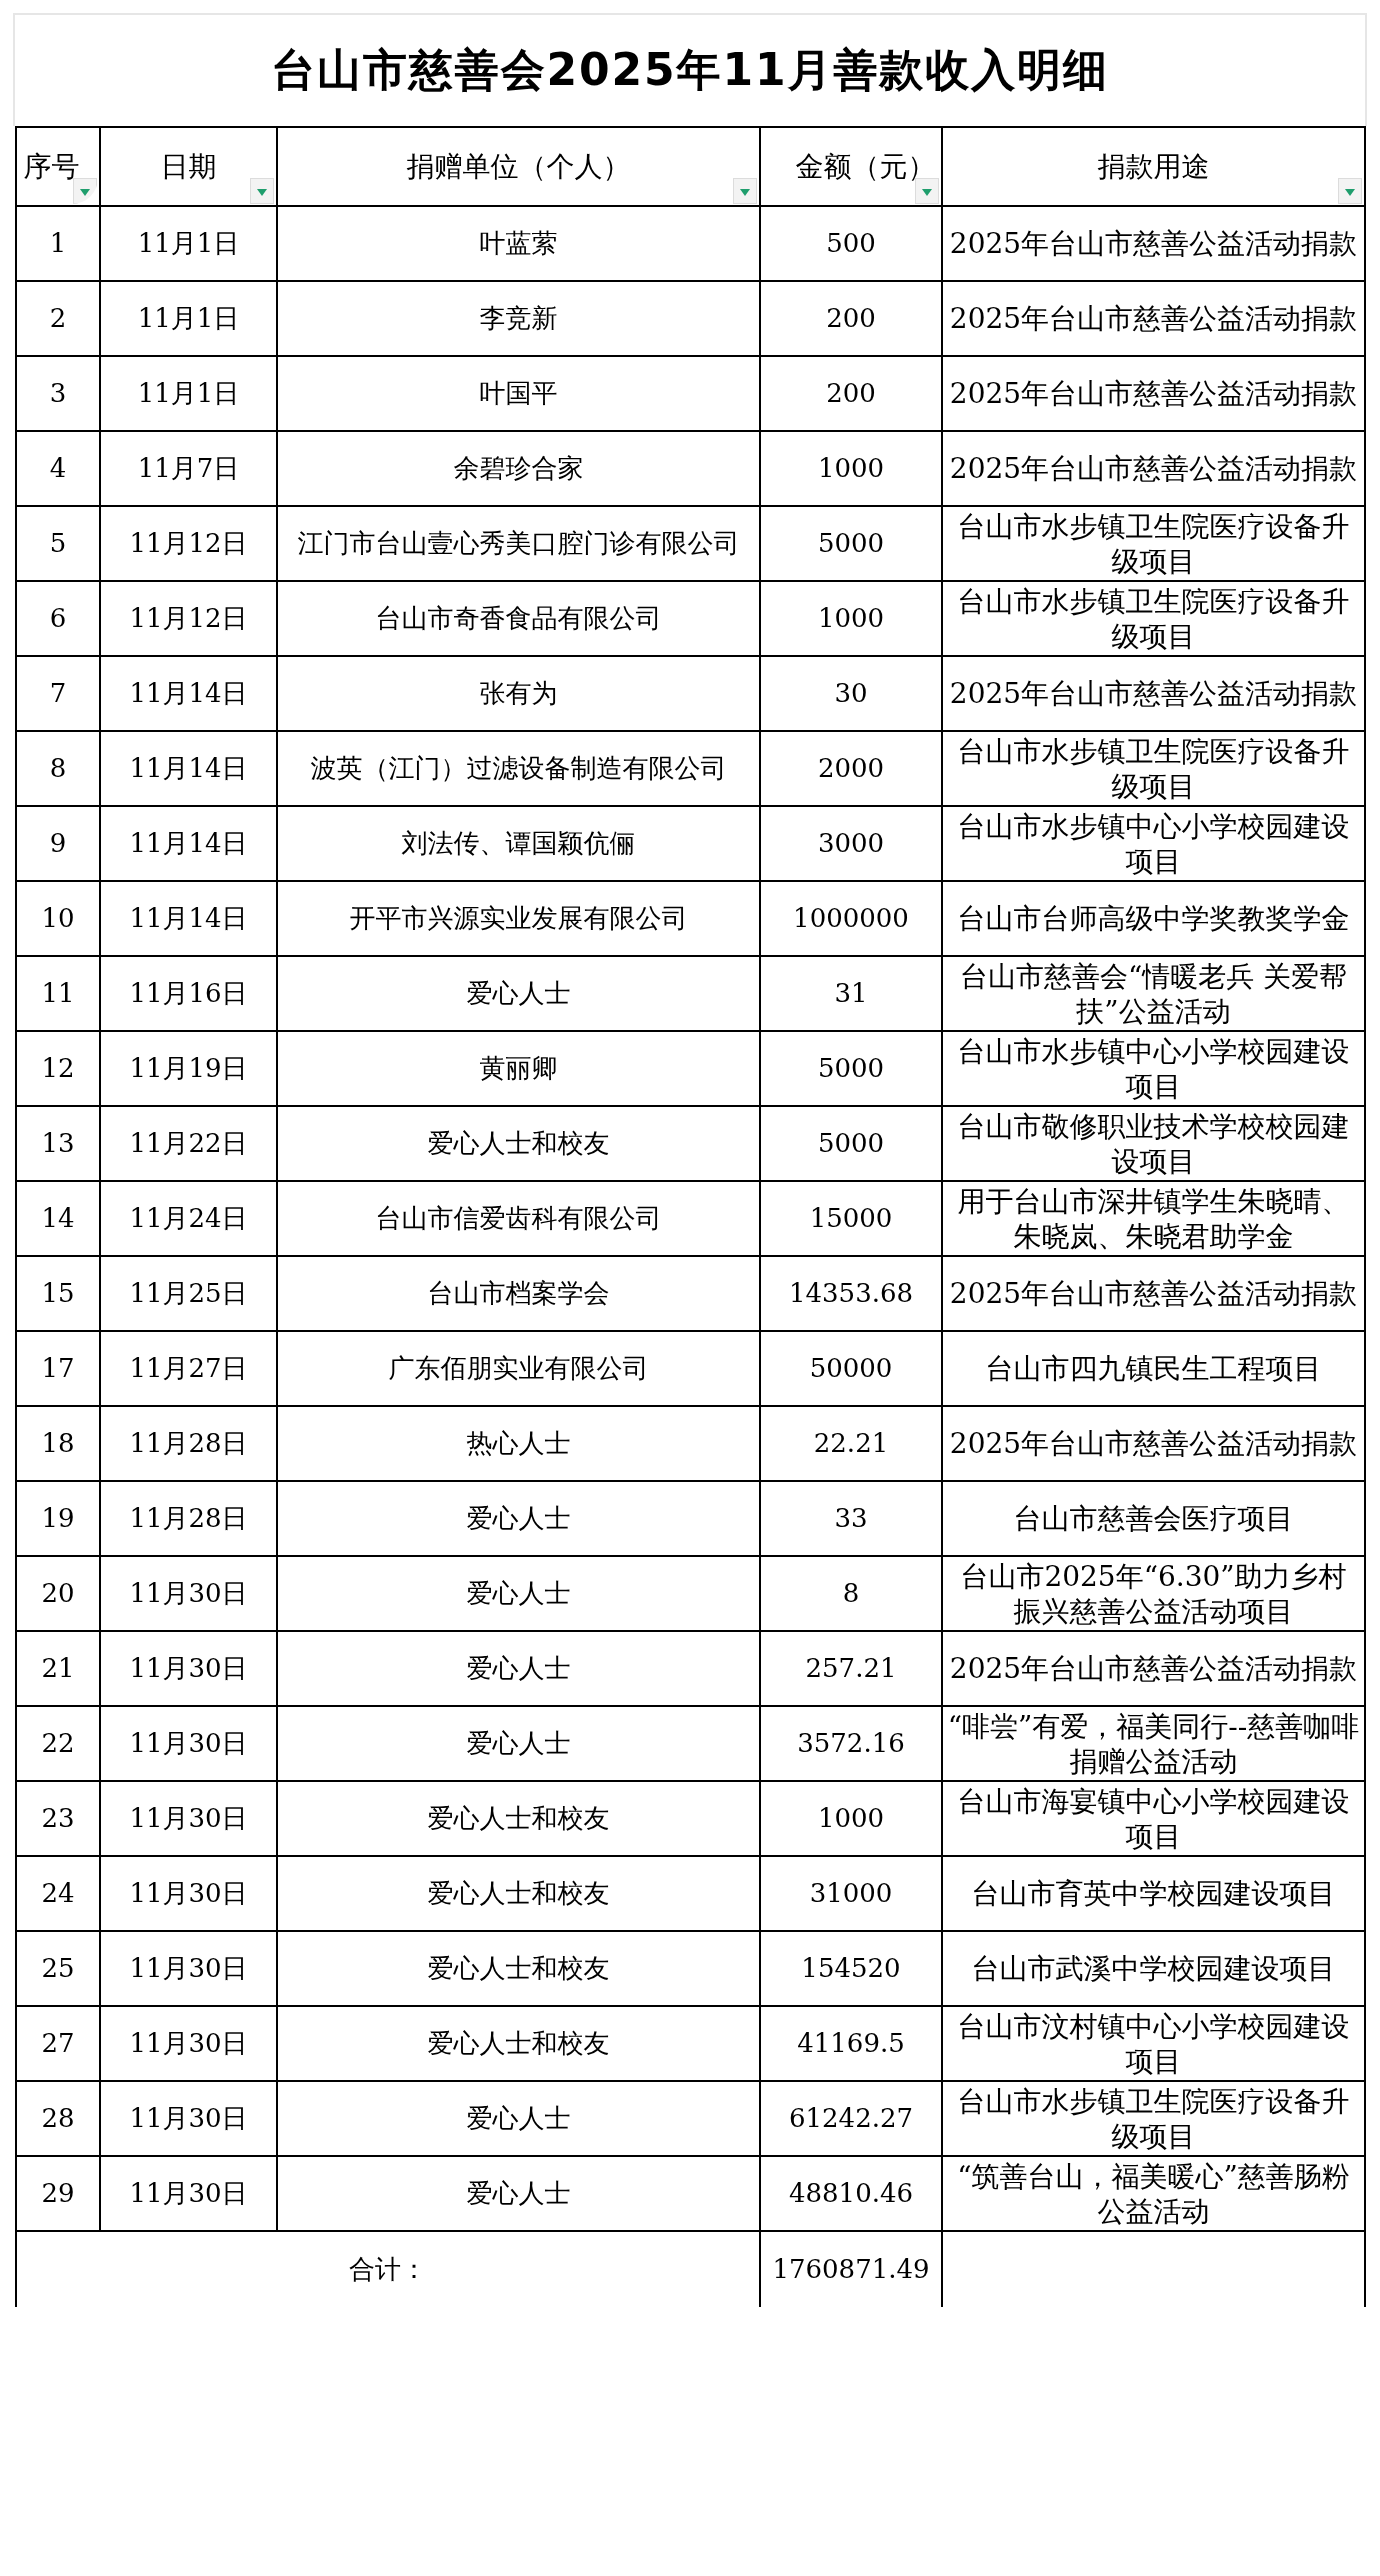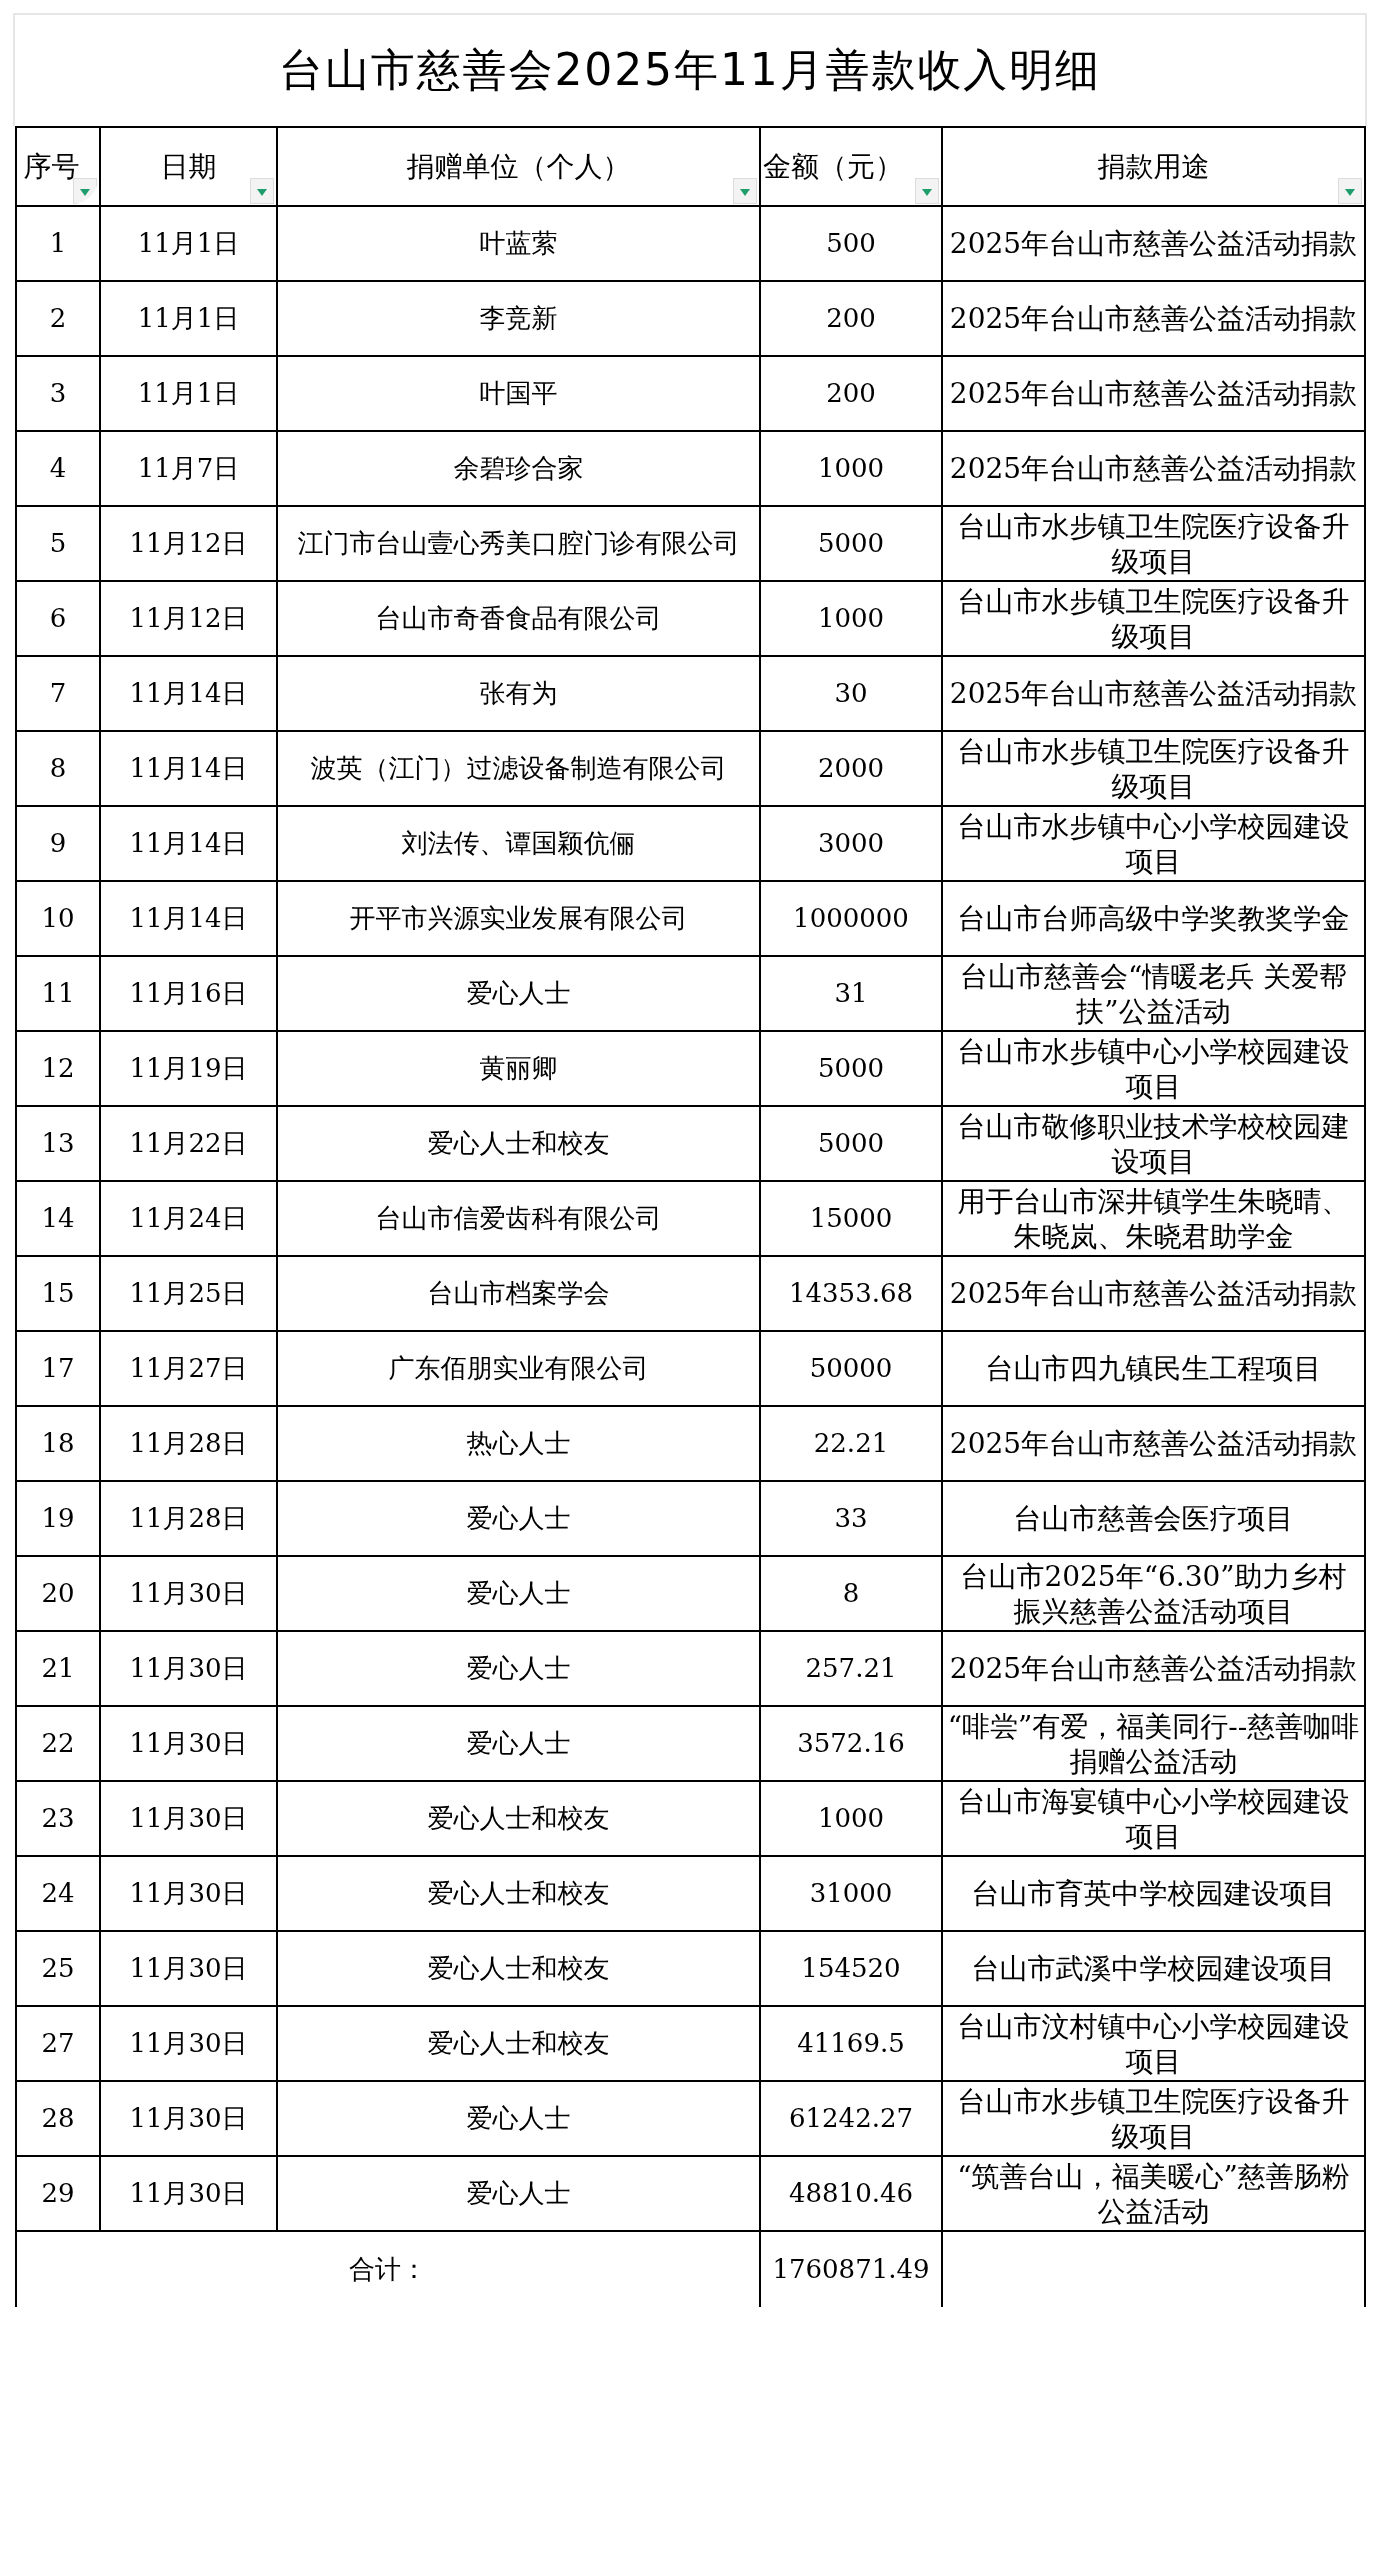--- a/index.html
+++ b/index.html
@@ -3,21 +3,21 @@
 <meta charset="utf-8">
 <style>
   html, body { margin: 0; padding: 0; background: #ffffff; }
   body { width: 1380px; height: 2576px; position: relative; overflow: hidden;
          font-family: "DejaVu Serif", "Liberation Serif", serif; color: #000; }
   .sheet { position: absolute; left: 15px; top: 15px; width: 1350px; }
   .frame-top { position: absolute; left: 13px; top: 13px; width: 1352px; height: 1.9px; background: #e6e6e6; }
   .frame-left { position: absolute; left: 13px; top: 13px; width: 1.9px; height: 113px; background: #e6e6e6; }
   .frame-right { position: absolute; left: 1365px; top: 13px; width: 1.9px; height: 113px; background: #e6e6e6; }
   .title { height: 111px; display: flex; align-items: center; justify-content: center;
-           font-family: "DejaVu Sans", "Liberation Sans", sans-serif; font-weight: normal;
+           font-family: "DejaVu Sans", "Liberation Sans", sans-serif; font-weight: bold;
            font-size: 44px; letter-spacing: 1.9px; }
   table { border-collapse: collapse; table-layout: fixed; width: 1350px; }
   td, th { border: 2.8px solid #000; text-align: center; vertical-align: middle; padding: 0 5.6px;
            font-weight: normal; font-size: 26px; line-height: 35px; overflow: hidden; }
   th { height: 77px; position: relative; font-size: 28px; }
   td { height: 73px; }
   th .hdr-text { display: inline-block; }
   .col-no { width: 84px; }
   .col-date { width: 177px; }
   .col-donor { width: 483px; }
@@ -64,21 +64,21 @@
           <span class="filter-btn">
               <span class="tri"></span>
             </span>
         </th>
         <th>
           <span class="hdr-text">捐赠单位（个人）</span>
           <span class="filter-btn">
               <span class="tri"></span>
             </span>
         </th>
-        <th style="text-align:left; padding-left:1.9px;">
+        <th style="text-align:right; padding-left:1.9px;">
           <span class="hdr-text">金额（元）</span>
           <span class="filter-btn">
               <span class="tri"></span>
             </span>
         </th>
         <th>
           <span class="hdr-text">捐款用途</span>
           <span class="filter-btn">
               <span class="tri"></span>
             </span>

